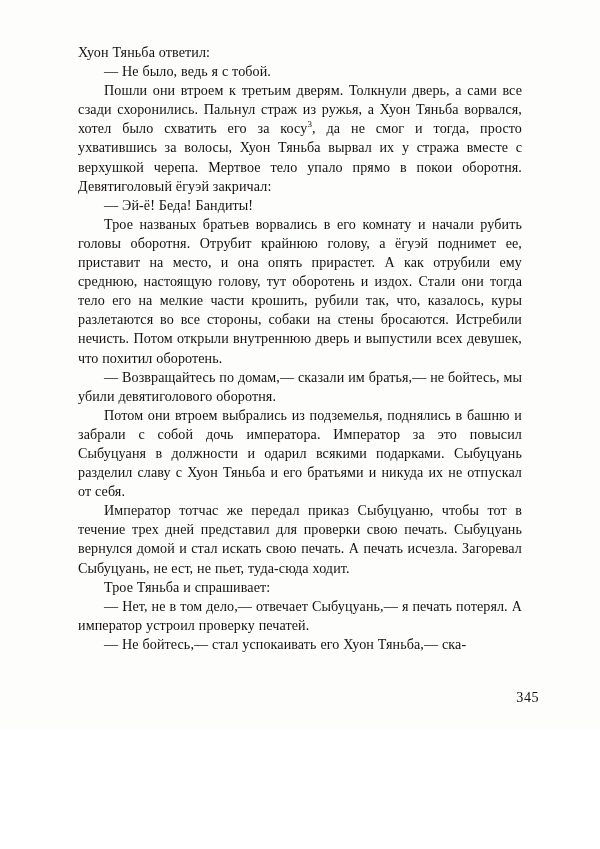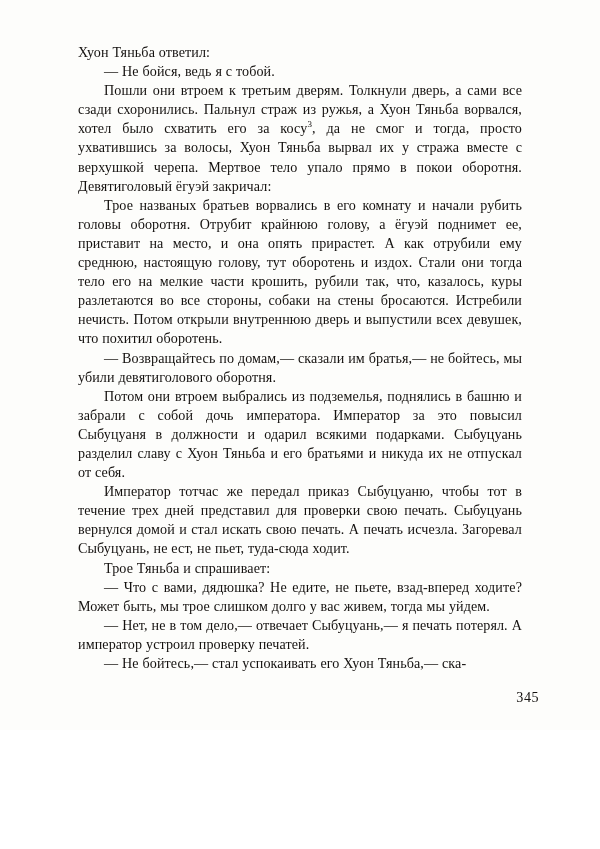--- a/index.html
+++ b/index.html
@@ -57,29 +57,29 @@
     letter-spacing: 0.5px;
   }
 </style>
 </head>
 <body>
 
 <div class="page">
   <div class="text-block">
 
     <p class="noindent">Хуон Тяньба ответил:</p>
-    <p class="dialogue">— Не бойся, ведь я с тобой.</p>
+    <p class="dialogue">— Не было, ведь я с тобой.</p>
 
     <p><span>Пошли они втроем к третьим дверям. Толкнули дверь, а сами все сзади схоронились. Пальнул страж из ружья, а Хуон Тяньба ворвался, хотел было схватить его за косу</span><sup>3</sup><span>, да не смог и тогда, просто ухватившись за волосы, Хуон Тяньба вырвал их у стража вместе с верхушкой черепа. Мертвое тело упало прямо в покои оборотня. Девятиголовый ёгуэй закричал:</span></p>
 
+    <p class="dialogue">— Эй-ё! Беда! Бандиты!</p>
     <p>Трое названых братьев ворвались в его комнату и начали рубить головы оборотня. Отрубит крайнюю голову, а ёгуэй поднимет ее, приставит на место, и она опять прирастет. А как отрубили ему среднюю, настоящую голову, тут оборотень и издох. Стали они тогда тело его на мелкие части крошить, рубили так, что, казалось, куры разлетаются во все стороны, собаки на стены бросаются. Истребили нечисть. Потом открыли внутреннюю дверь и выпустили всех девушек, что похитил оборотень.</p>
     <p class="dialogue">— Возвращайтесь по домам,— сказали им братья,— не бойтесь, мы убили девятиголового оборотня.</p>
     <p>Потом они втроем выбрались из подземелья, поднялись в башню и забрали с собой дочь императора. Император за это повысил Сыбуцуаня в должности и одарил всякими подарками. Сыбуцуань разделил славу с Хуон Тяньба и его братьями и никуда их не отпускал от себя.</p>
     <p>Император тотчас же передал приказ Сыбуцуаню, чтобы тот в течение трех дней представил для проверки свою печать. Сыбуцуань вернулся домой и стал искать свою печать. А печать исчезла. Загоревал Сыбуцуань, не ест, не пьет, туда-сюда ходит.</p>
     <p>Трое Тяньба и спрашивает:</p>
-    <p class="dialogue">— Что с вами, дядюшка? Не едите, не пьете, взад-вперед ходите? Может быть, мы трое слишком долго у вас живем, тогда мы уйдем.</p>
     <p class="dialogue">— Нет, не в том дело,— отвечает Сыбуцуань,— я печать потерял. А император устроил проверку печатей.</p>
     <p class="dialogue">— Не бойтесь,— стал успокаивать его Хуон Тяньба,— ска-</p>
 
   </div>
 
   <div class="folio">345</div>
 </div>
 
 </body></html>

